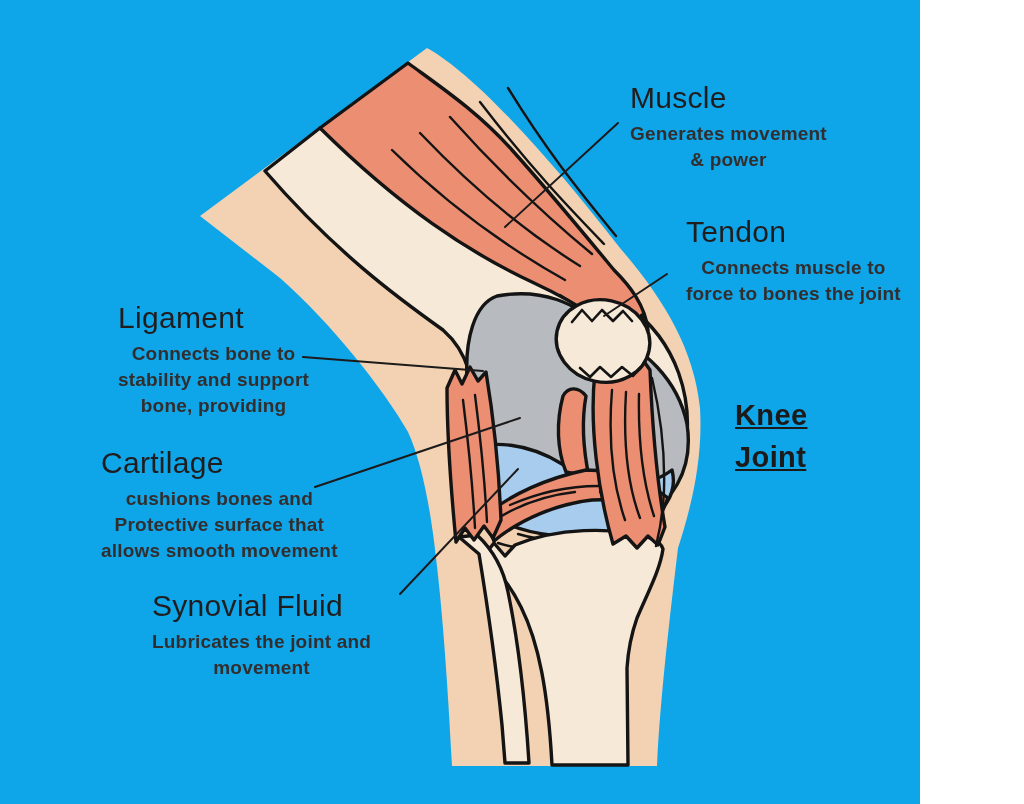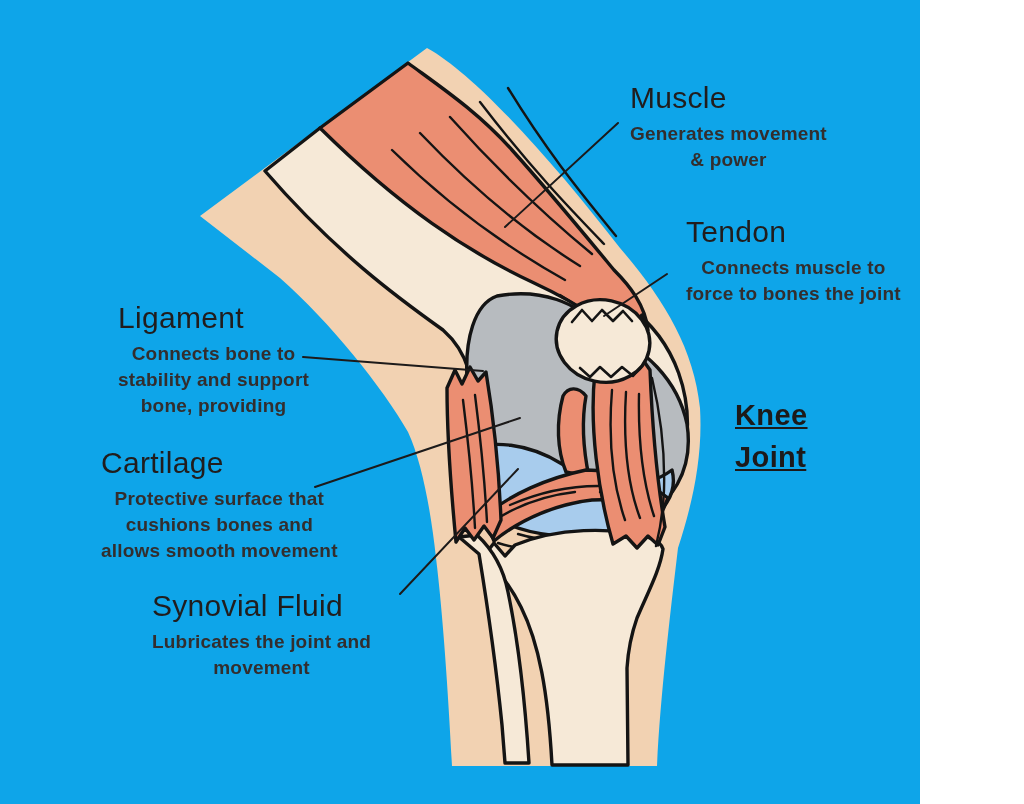--- a/index.html
+++ b/index.html
@@ -152,22 +152,22 @@
 
   <div class="ann" style="left:101px;top:300px;margin-left:17px;">
     <div class="ann-title">Ligament</div>
     <div class="ann-line">Connects bone to</div>
     <div class="ann-line">stability and support</div>
     <div class="ann-line">bone, providing</div>
   </div>
 
   <div class="ann" style="left:101px;top:445px;">
     <div class="ann-title">Cartilage</div>
+    <div class="ann-line">cushions bones and</div>
     <div class="ann-line">Protective surface that</div>
-    <div class="ann-line">cushions bones and</div>
     <div class="ann-line">allows smooth movement</div>
   </div>
 
   <div class="ann" style="left:152px;top:588px;">
     <div class="ann-title">Synovial Fluid</div>
     <div class="ann-line">Lubricates the joint and</div>
     <div class="ann-line">movement</div>
   </div>
 
   <div class="diagram-title">

